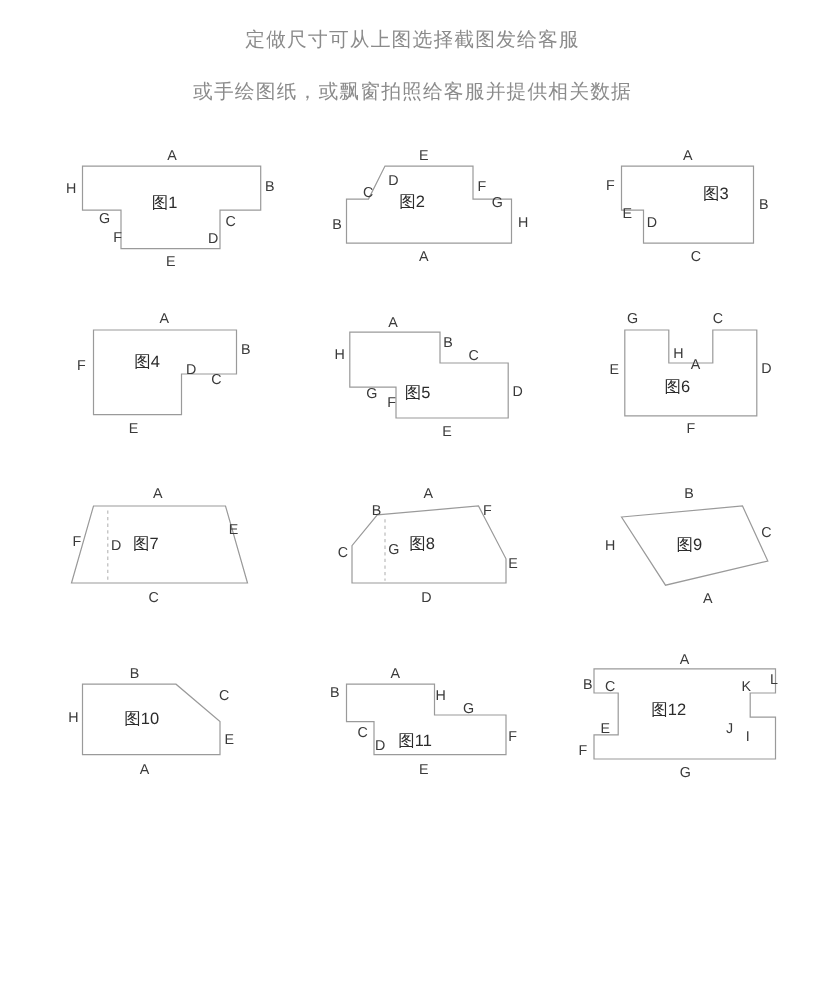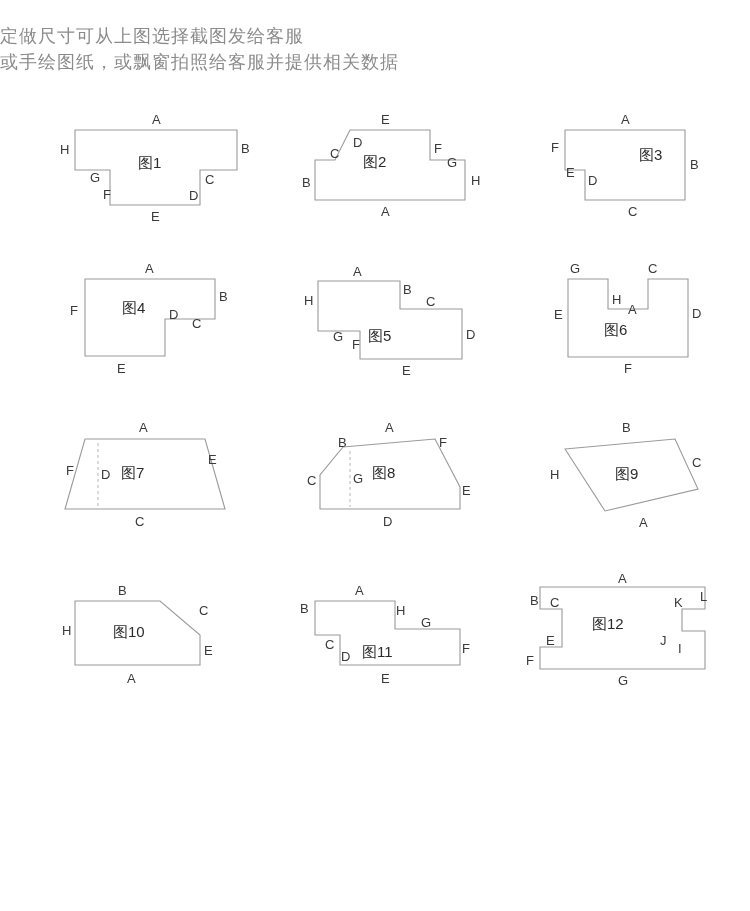--- a/index.html
+++ b/index.html
@@ -24,28 +24,29 @@
     text-align: center;
     font-size: 38px;
     font-weight: bold;
     color: #2b2b2b;
     letter-spacing: 2px;
     margin: 34px 0 0 0;
     line-height: 1.2;
     font-family: "Liberation Sans", sans-serif;
   }
   .subtitle {
+    text-align: center;
     color: #8b8b8b;
     font-size: 18px;
     letter-spacing: 1px;
     margin-top: 26px;
     line-height: 1.2;
   }
   .subtitle.second {
-    margin-top: 4px;
+    margin-top: 25px;
   }
   .grid {
     position: relative;
     margin-top: 32px;
     width: 750px;
   }
   .row {
     display: flex;
     width: 750px;
     height: 156px;

